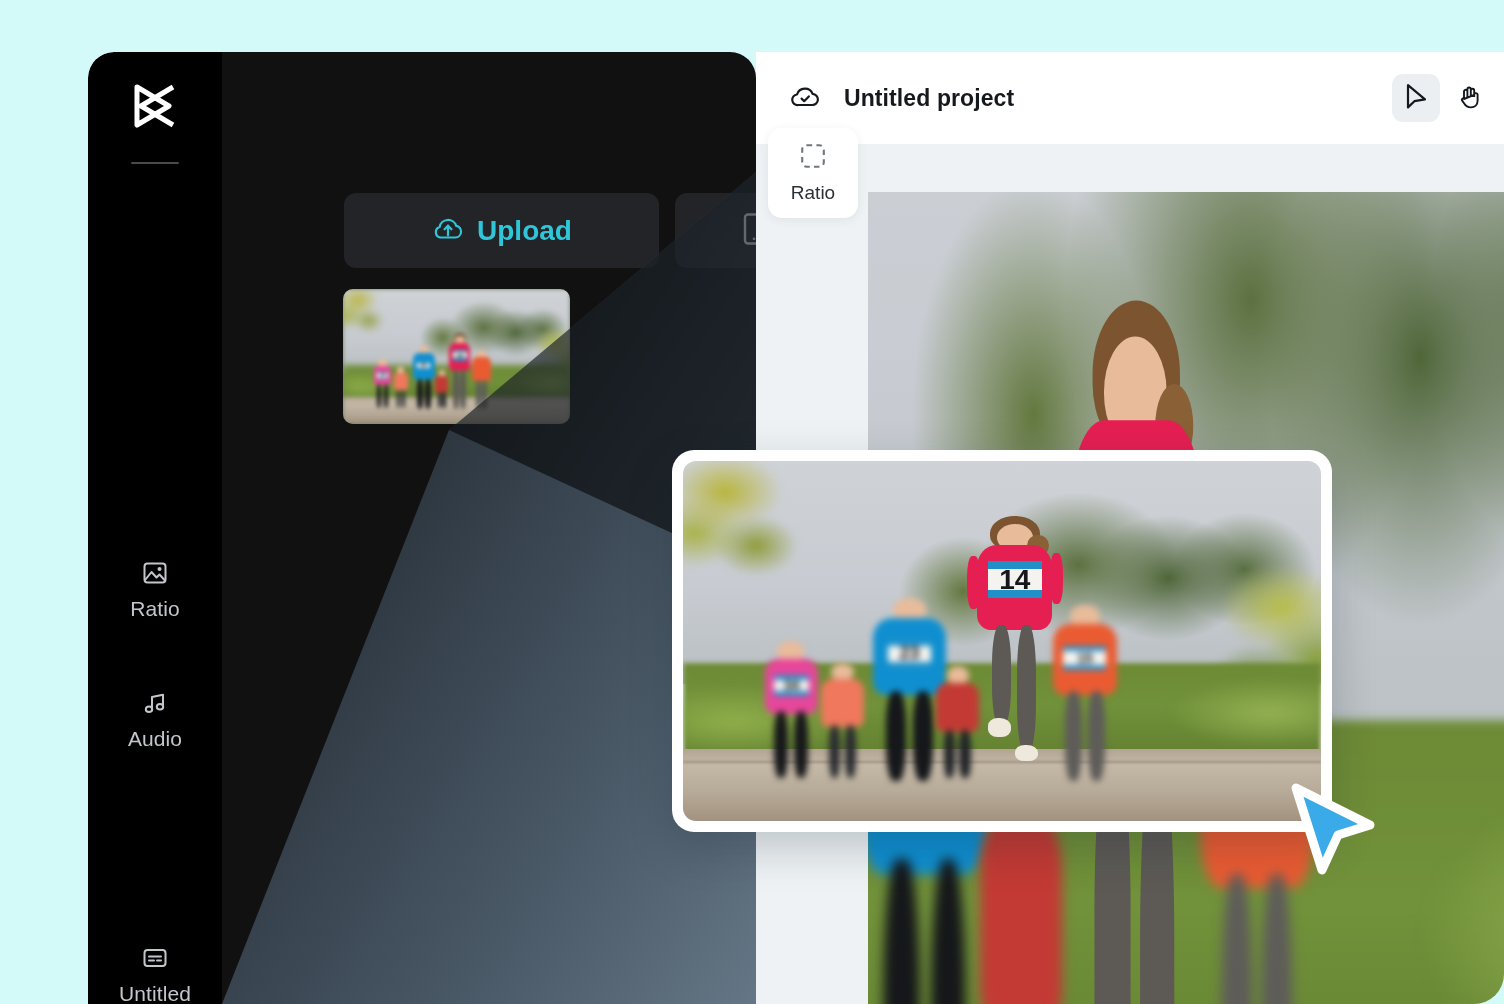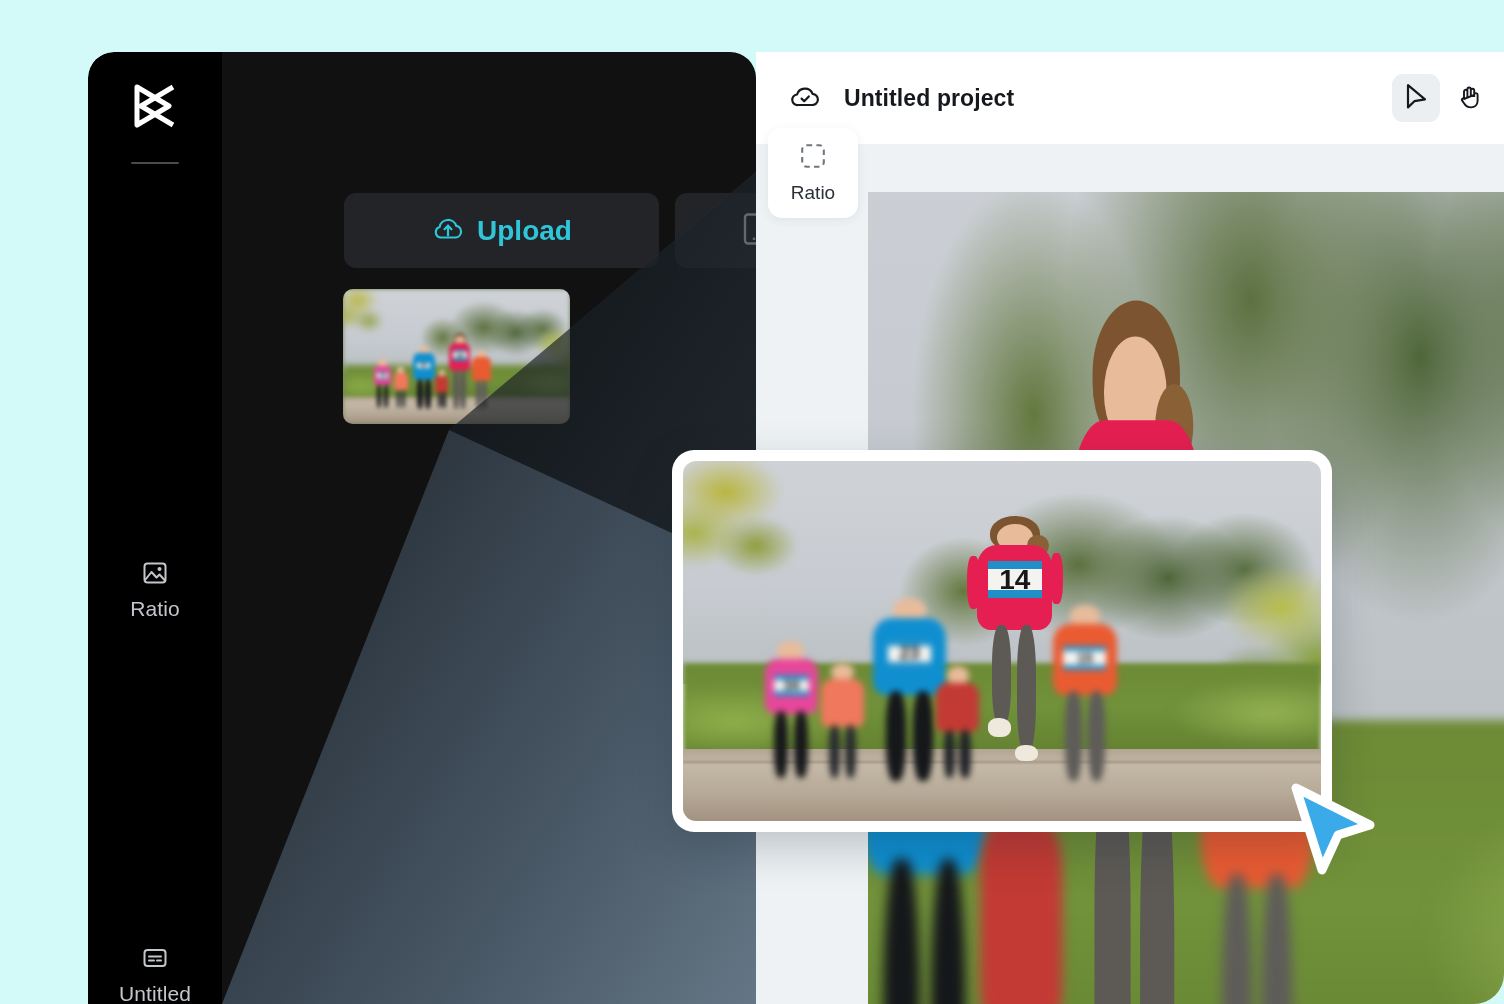--- a/index.html
+++ b/index.html
@@ -266,20 +266,30 @@
         <span class="nav-icon">
           <svg viewBox="0 0 32 32" fill="none">
             <rect x="5.5" y="6.5" width="21" height="19" rx="3" stroke="currentColor" stroke-width="2"></rect>
             <circle cx="20.5" cy="12" r="2" fill="currentColor"></circle>
             <path d="M6.5 22.5 12.5 15l5 5.5 3-3 5 5.5" stroke="currentColor" stroke-width="2" stroke-linecap="round" stroke-linejoin="round"></path>
           </svg>
         </span>
         <span class="nav-label">Ratio</span>
       </div>
 
+      <div class="nav-item" id="nav-audio">
+        <span class="nav-icon">
+          <svg viewBox="0 0 32 32" fill="none">
+            <path d="M13 22V10l11-2.2v11.4" stroke="currentColor" stroke-width="2" stroke-linecap="round" stroke-linejoin="round"></path>
+            <ellipse cx="10" cy="22.3" rx="3.2" ry="2.8" stroke="currentColor" stroke-width="2"></ellipse>
+            <ellipse cx="21" cy="19.8" rx="3.2" ry="2.8" stroke="currentColor" stroke-width="2"></ellipse>
+          </svg>
+        </span>
+        <span class="nav-label">Audio</span>
+      </div>
 
 
       <div class="nav-item" id="nav-captions">
         <span class="nav-icon">
           <svg viewBox="0 0 32 32" fill="none">
             <rect x="5.5" y="8" width="21" height="16" rx="3" stroke="currentColor" stroke-width="2"></rect>
             <path d="M10 14.5h12M10 18.5h5M18 18.5h4" stroke="currentColor" stroke-width="2" stroke-linecap="round"></path>
           </svg>
         </span>
         <span class="nav-label">Untitled</span>

